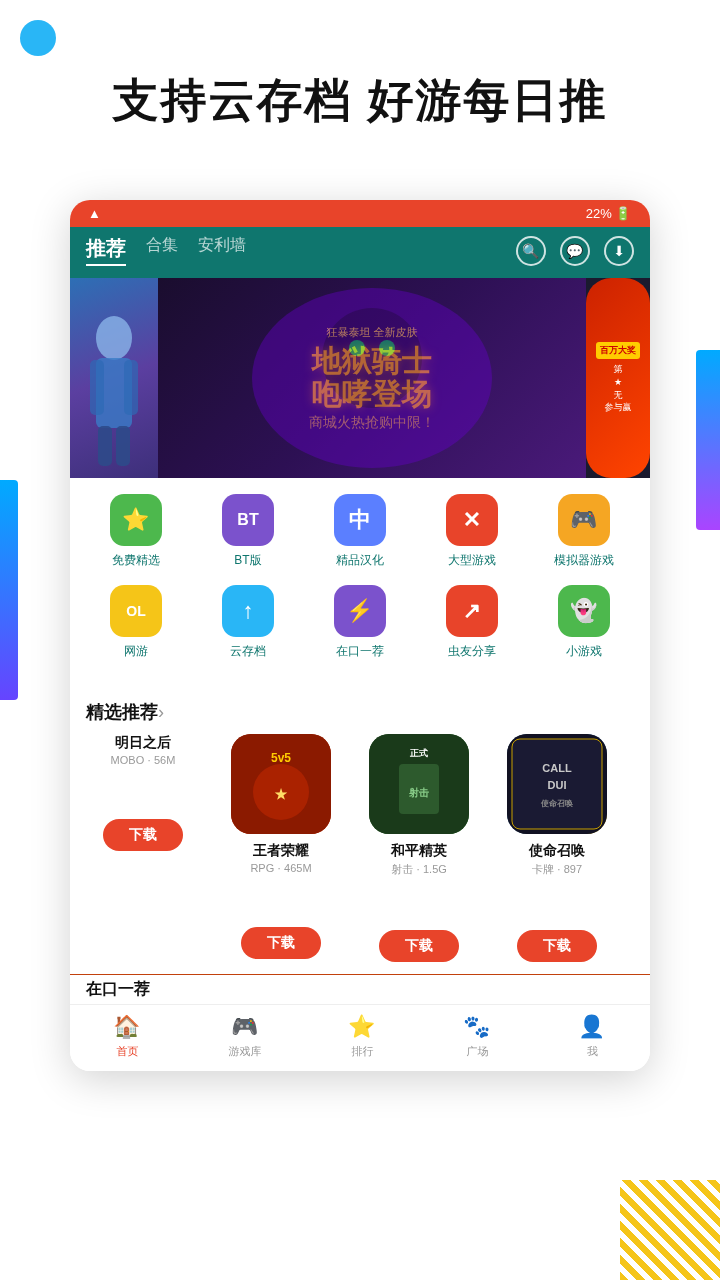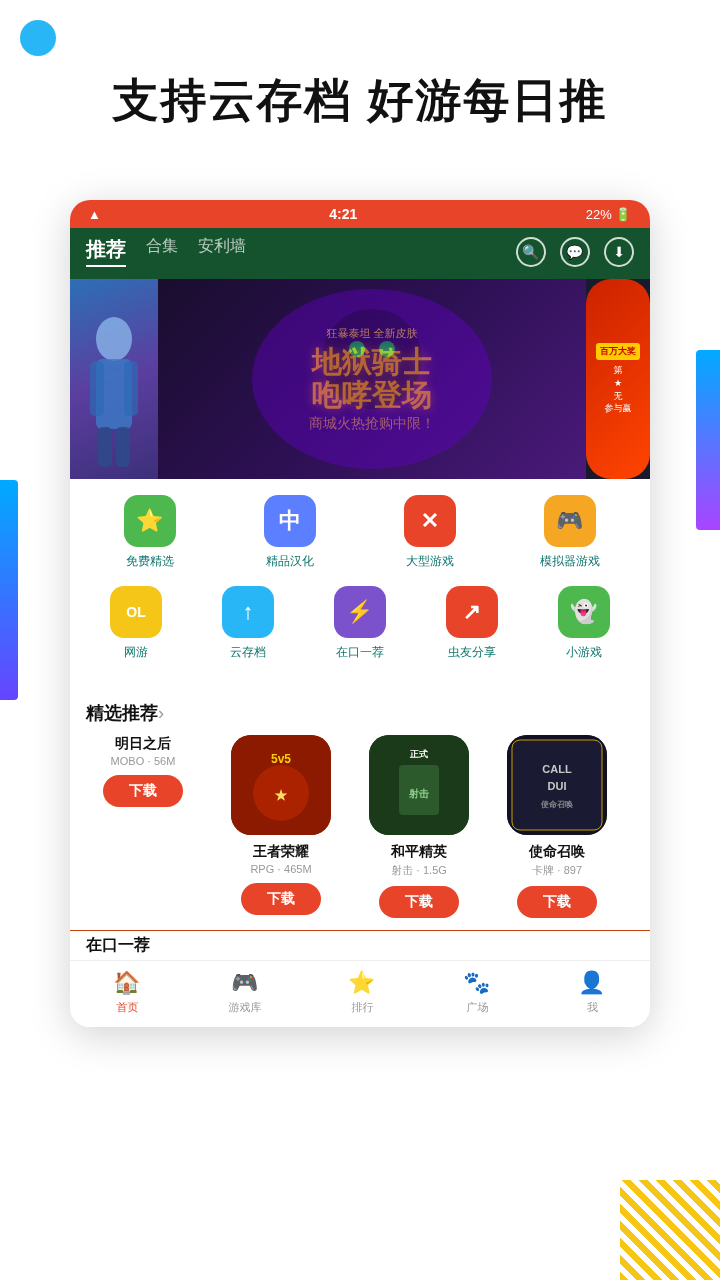--- a/index.html
+++ b/index.html
@@ -103,21 +103,21 @@
       flex: 1;
       text-align: center;
       font-weight: 600;
       font-size: 14px;
     }
     .status-left { display: flex; align-items: center; gap: 4px; }
     .status-right { display: flex; align-items: center; gap: 4px; }
 
     
     .nav-bar {
-      background: #14532d;
+      background: #0f766e;
       display: flex;
       align-items: center;
       padding: 8px 16px 12px;
       gap: 16px;
     }
     .nav-tabs { display: flex; gap: 20px; flex: 1; }
     .nav-tab {
       color: rgba(255,255,255,0.7);
       font-size: 16px;
       font-weight: 500;
@@ -290,20 +290,21 @@
     .game-dl-btn {
       background: #e8442a;
       color: #fff;
       border: none;
       border-radius: 20px;
       padding: 7px 26px;
       font-size: 14px;
       font-weight: 600;
       cursor: pointer;
       white-space: nowrap;
+      margin-top: 45px;
     }
 
     
     .partial-section {
       background: #fff;
       border-top: 1px solid #c2410c;
       padding: 4px 16px;
       font-size: 16px;
       font-weight: 700;
       color: #111;
@@ -373,21 +374,20 @@
   <div class="blue-dot"></div>
 
   <div class="headline">支持云存档  好游每日推</div>
 
   <div class="phone-mockup">
 
     <div class="status-bar">
       <div class="status-left">
         <span>▲</span>
       </div>
-      <div class="status-time">4:21</div>
       <div class="status-right">
         <span>22%</span>
         <span>🔋</span>
       </div>
     </div>
 
     <div class="nav-bar">
       <div class="nav-tabs">
         <span class="nav-tab active">推荐</span>
         <span class="nav-tab">合集</span>
@@ -432,20 +432,24 @@
         <div class="banner-right-badge">百万大奖</div>
         <div class="banner-right-text">第<br>★<br>无<br>参与赢</div>
       </div>
     </div>
 
     <div class="category-grid">
       <div class="category-row">
         <div class="category-item">
           <div class="cat-icon" style="background:#4db84d">⭐</div>
           <span class="cat-label">免费精选</span>
+        </div>
+        <div class="category-item">
+          <div class="cat-icon" style="background:#7b52cc;font-size:16px">BT</div>
+          <span class="cat-label">BT版</span>
         </div>
         <div class="category-item">
           <div class="cat-icon" style="background:#5b7fff">中</div>
           <span class="cat-label">精品汉化</span>
         </div>
         <div class="category-item">
           <div class="cat-icon" style="background:#e8442a">✕</div>
           <span class="cat-label">大型游戏</span>
         </div>
         <div class="category-item">

